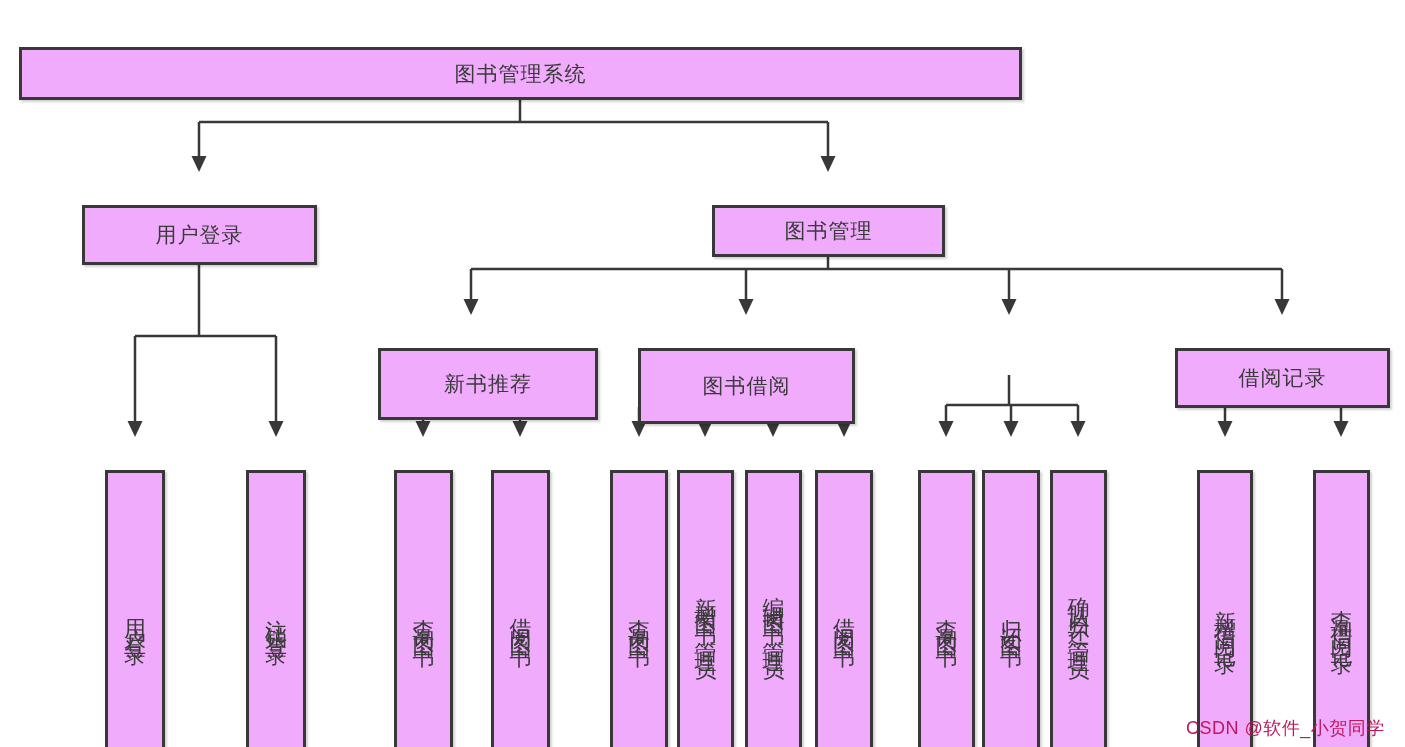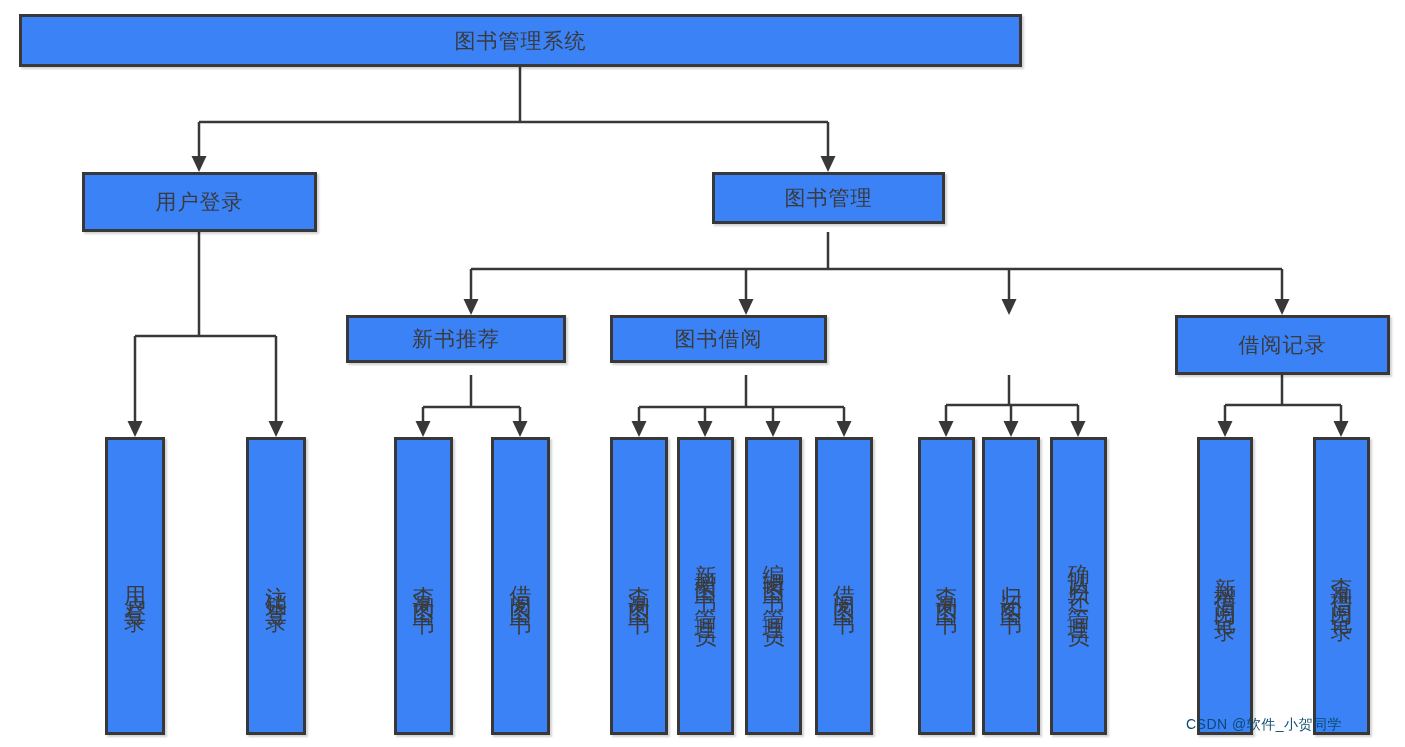--- a/index.html
+++ b/index.html
@@ -7,41 +7,42 @@
     position:relative;
     width:1405px;height:747px;
     background:#ffffff;
     font-family:"Liberation Sans","DejaVu Sans",sans-serif;
     overflow:hidden;
   }
   #connectors{position:absolute;left:0;top:0;z-index:0;}
   .node{
     position:absolute;
     box-sizing:border-box;
-    background:#3b82f6;
+    background:#f0abfc;
     border:3px solid #383838;
     display:flex;align-items:center;justify-content:center;
     color:#3a3a3a;
     z-index:1;
     box-shadow:2px 2px 2px rgba(0,0,0,0.18);
+    margin-top:33px;
   }
   .h-node{font-size:21px;letter-spacing:1px;}
   .v-node span{
     writing-mode:vertical-rl;
     text-orientation:mixed;
     font-size:22px;
     line-height:1;
     letter-spacing:9px;
     white-space:nowrap;
   }
   .watermark{
     position:absolute;
     left:1186px;top:716px;
-    font-size:14px;
-    color:#0c4a6e;
+    font-size:18px;
+    color:#be185d;
     z-index:5;
     white-space:nowrap;
     letter-spacing:0.5px;
   }
 </style>
 </head>
 <body>
 
 <div id="stage">
 
@@ -91,24 +92,24 @@
     <span>图书管理系统</span>
   </div>
 
   <div class="node h-node" style="left:82px;top:172px;width:235px;height:60px">
     <span>用户登录</span>
   </div>
   <div class="node h-node" style="left:712px;top:172px;width:233px;height:52px">
     <span>图书管理</span>
   </div>
 
-  <div class="node h-node" style="left:346px;top:315px;width:220px;height:48px">
+  <div class="node h-node" style="left:378px;top:315px;width:220px;height:72px">
     <span>新书推荐</span>
   </div>
-  <div class="node h-node" style="left:610px;top:315px;width:217px;height:48px">
+  <div class="node h-node" style="left:638px;top:315px;width:217px;height:76px">
     <span>图书借阅</span>
   </div>
   <div class="node h-node" style="left:1175px;top:315px;width:215px;height:60px">
     <span>借阅记录</span>
   </div>
 
   <div class="node v-node" style="left:105px;top:437px;width:60px;height:298px">
     <span>用户登录</span>
   </div>
   <div class="node v-node" style="left:246px;top:437px;width:60px;height:298px">

